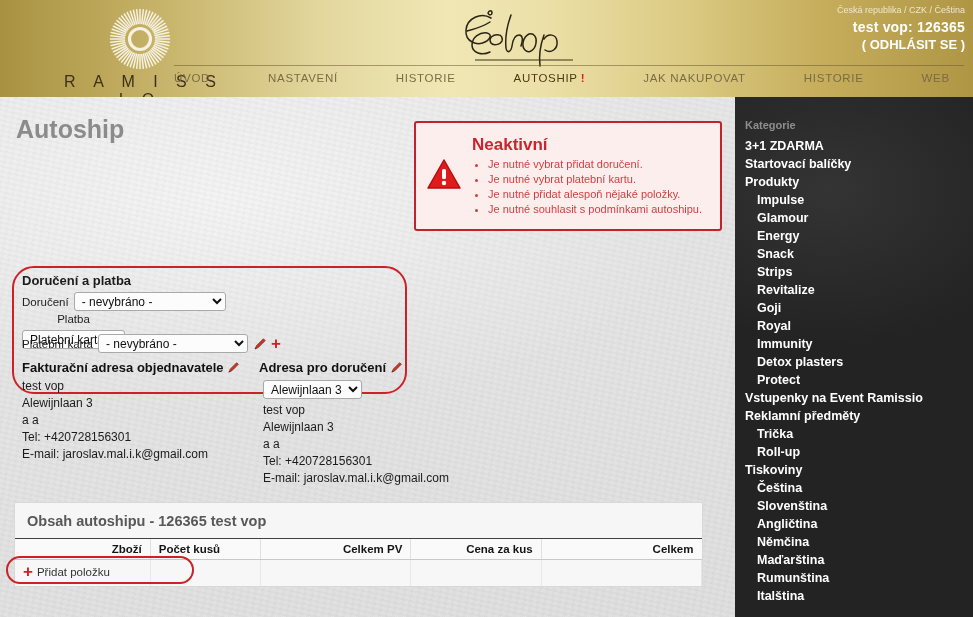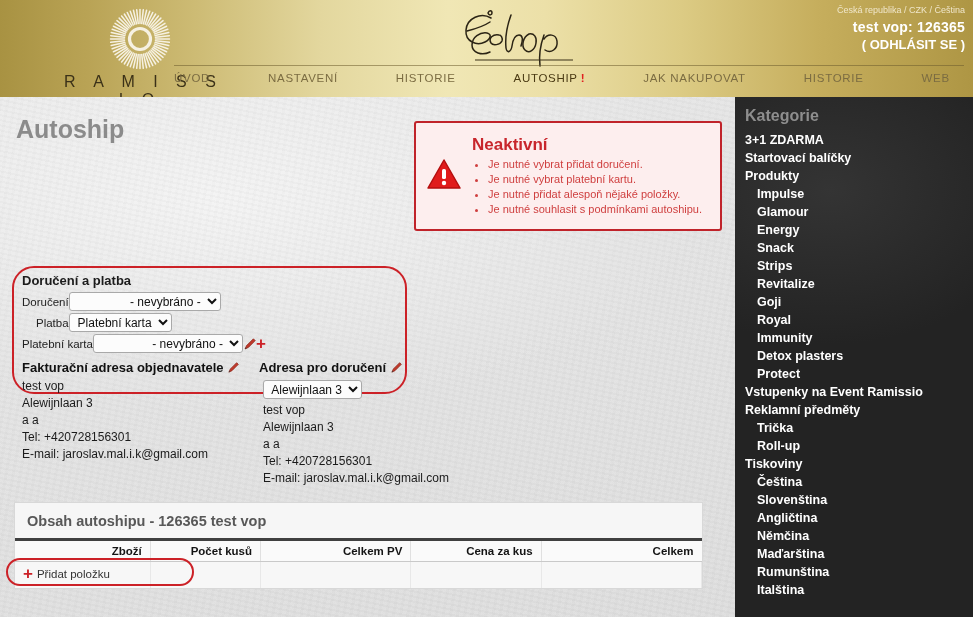--- a/index.html
+++ b/index.html
@@ -109,53 +109,52 @@
     position: absolute; left: 12px; top: 266px;
     width: 395px; height: 128px;
     border: 2px solid #cc2127;
     border-radius: 22px;
     pointer-events: none;
   }
   .sect-title {
     position: absolute; font-size: 13px; font-weight: bold; color: #1c1c1c;
   }
   .frm-row {
-    position: absolute; display: flex; align-items: center; 
+    position: absolute; display: flex; align-items: center; gap: 5px;
   }
   .frm-label { font-size: 11.5px; color: #222; }
   select {
     font-family: "Liberation Sans", sans-serif;
     font-size: 12px; color: #111;
     background: #fcfcfc;
     border: 1px solid #a9a9a9;
     border-radius: 3px;
     padding: 1px 3px;
     height: 19px;
-    text-align: right;
   }
   .icon-pencil { display: inline-block; width: 13px; height: 13px; vertical-align: -2px; cursor: pointer; }
   .icon-plus {
     display: inline-block; font-size: 17px; font-weight: bold;
     color: #cc2127; line-height: 12px; cursor: pointer;
   }
 
   .addr-col { position: absolute; font-size: 12px; color: #1b1b1b; line-height: 17px; }
   .addr-head { font-size: 13px; font-weight: bold; color: #111; margin-bottom: 2px; }
 
   
   .as-panel {
     position: absolute; left: 14px; top: 502px;
     width: 689px; background: #f3f3f3;
     border: 1px solid #d8d8d8;
   }
   .as-head {
     padding: 10px 12px 9px;
     font-size: 14.5px; font-weight: bold; color: #585858;
     background: #f6f6f6;
-    border-bottom: 3px solid #404040;
+    border-bottom: 1px solid #404040;
   }
   table.as-table { width: 100%; border-collapse: collapse; }
   table.as-table th {
     font-size: 11.5px; font-weight: bold; color: #141414;
     padding: 4px 8px; background: #fafafa;
     border-right: 1px solid #e0e0e0;
     border-bottom: 1px solid #c9c9c9;
   }
   table.as-table th:last-child { border-right: none; }
   table.as-table td {
@@ -176,22 +175,22 @@
   
   .sidebar {
     position: absolute; left: 735px; top: 97px;
     width: 238px; height: 520px;
     background:
       radial-gradient(ellipse 300px 220px at 40% 18%, #343434, #232323 70%),
       #222222;
     overflow: hidden;
   }
   .cat-title {
-    padding: 10px 0 6px 10px;
-    font-size: 16px; font-weight: bold; color: #8e8e8e;
+    padding: 22px 0 6px 10px;
+    font-size: 11px; font-weight: bold; color: #8e8e8e;
   }
   .cat-item {
     font-size: 12.5px; font-weight: bold; color: #ffffff;
     padding: 0 0 0 10px; line-height: 18px; cursor: pointer;
     white-space: nowrap;
   }
   .cat-item.lvl2 { padding-left: 22px; }
 </style>
 </head>
 <body>
@@ -325,21 +324,21 @@
 
 <div class="sect-title" style="left:22px; top:273px;">Doručení a platba</div>
 
 <div class="frm-row" style="left:22px; top:292px;">
   <span class="frm-label">Doručení</span>
   <select style="width:152px;">
     <option>- nevybráno -</option>
   </select>
 </div>
 
-<div class="frm-row" style="left:36px; top:313px;">
+<div class="frm-row" style="left:22px; top:313px;flex-direction:column;">
   <span class="frm-label">Platba</span>
   <select>
     <option>Platební karta</option>
   </select>
 </div>
 
 <div class="frm-row" style="left:22px; top:334px;">
   <span class="frm-label">Platební karta</span>
   <select style="width:150px;">
     <option>- nevybráno -</option>
@@ -393,21 +392,21 @@
       <div>E-mail: jaroslav.mal.i.k@gmail.com</div>
     </div>
 </div>
 
 <div class="as-panel">
   <div class="as-head">Obsah autoshipu - 126365 test vop</div>
   <table class="as-table">
     <thead>
       <tr id="as-head-row">
           <th style="text-align: right; width: 135px;">Zboží</th>
-          <th style="text-align: right; width: 110px;">Počet kusů</th>
+          <th style="text-align: left; width: 110px;">Počet kusů</th>
           <th style="text-align: right; width: 150px;">Celkem PV</th>
           <th style="text-align: right; width: 130px;">Cena za kus</th>
           <th style="text-align: right; width: 160px;">Celkem</th>
         </tr>
     </thead>
     <tbody id="as-body">
       <tr>
         <td class="add-cell">
           <span class="add-ring"></span>
           <span class="add-item">

